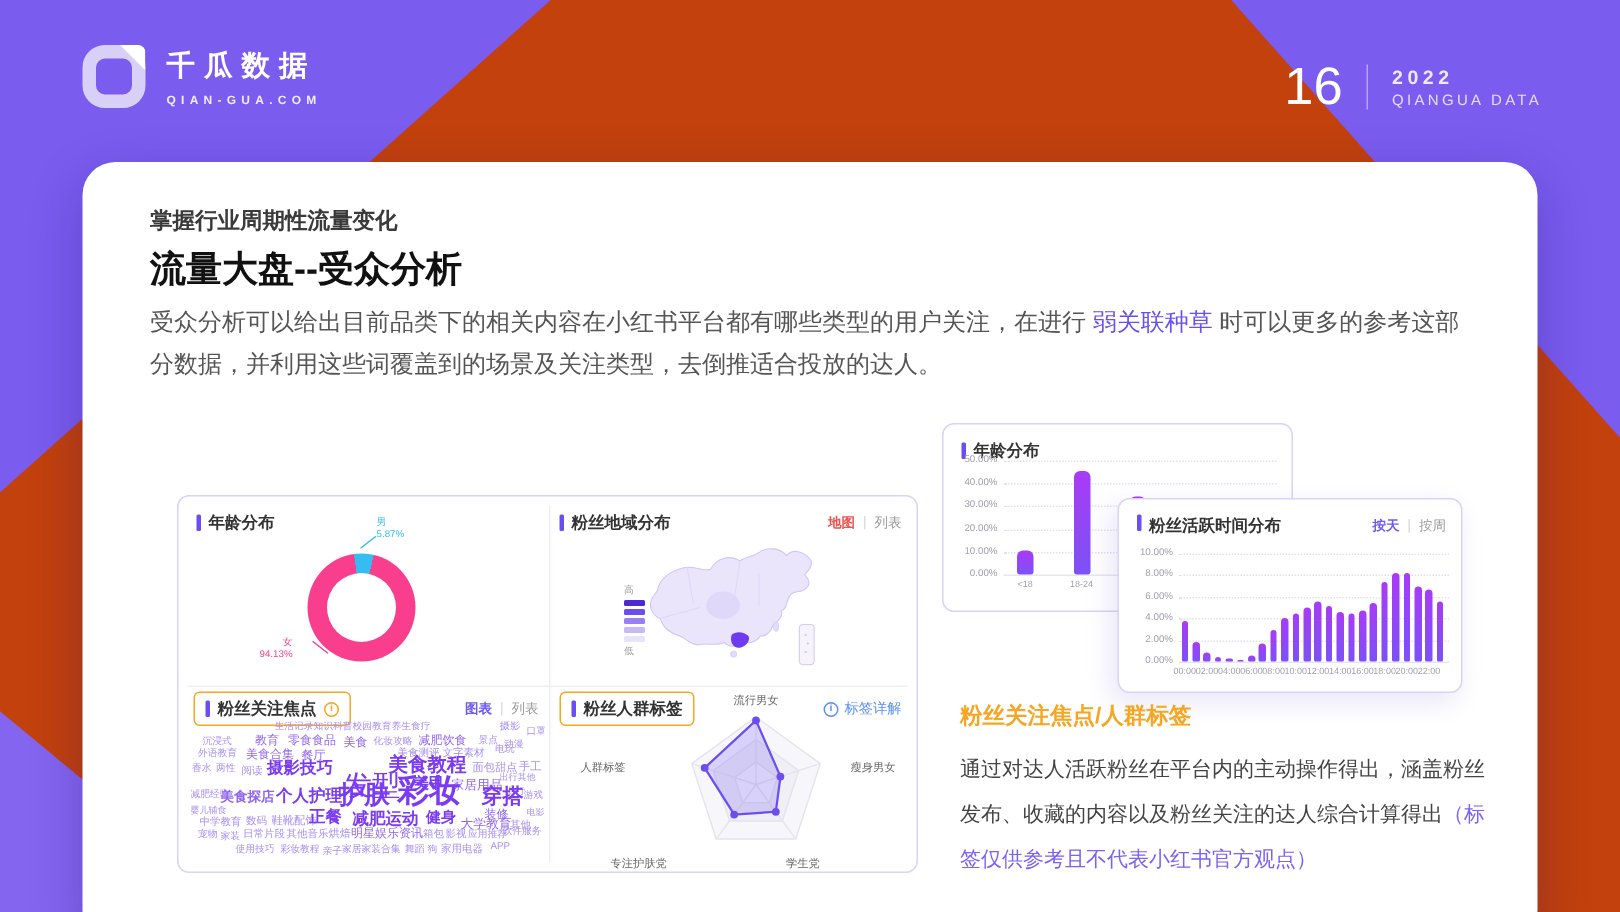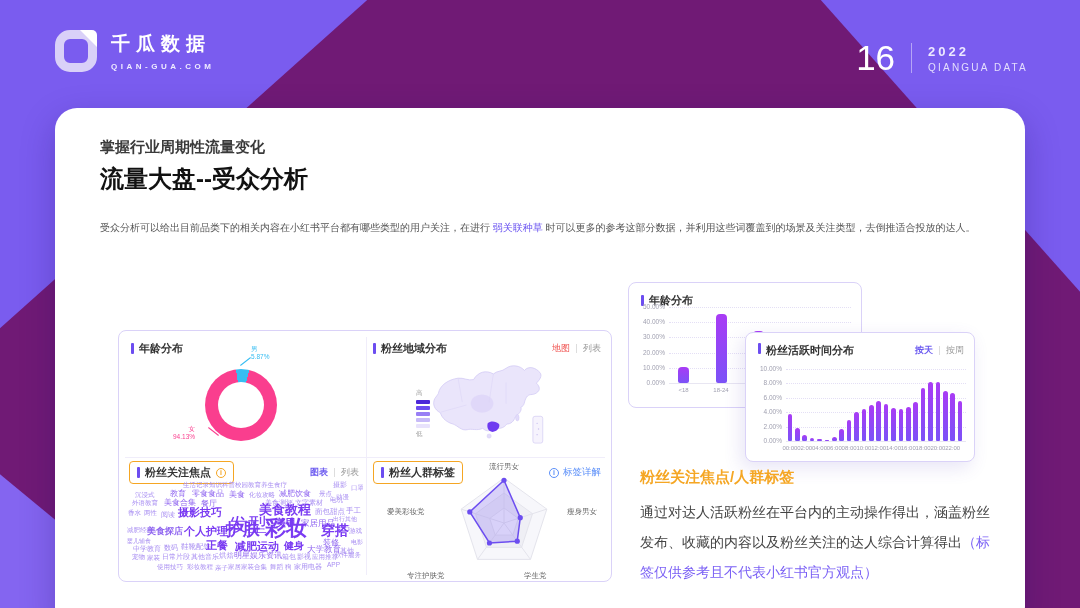--- a/index.html
+++ b/index.html
@@ -1,17 +1,17 @@
 <!DOCTYPE html>
 <html><head>
 <meta charset="utf-8">
 <style>
   html,body{margin:0;padding:0;background:#555;}
   .stage{position:relative;width:1080px;height:608px;overflow:hidden;
-         background:#701a75;font-family:"Liberation Sans","DejaVu Sans",sans-serif;}
+         background:#c2410c;font-family:"Liberation Sans","DejaVu Sans",sans-serif;}
   .bgshape{position:absolute;inset:0;background:#7A5CEF;pointer-events:none;}
   .bg1{clip-path:polygon(0 0,34% 0,0 54%);}
   .bg2{clip-path:polygon(76% 0,100% 0,100% 48%);}
   .bg3{clip-path:polygon(0 78%,0 100%,15% 100%);background:#8465F0;}
 
   
   .logo{position:absolute;left:55px;top:30px;display:flex;align-items:center;gap:14px;}
   .logo-mark{position:relative;width:42px;height:42px;border:9px solid #D9D0F8;border-radius:15px;box-sizing:border-box;}
   .logo-fold{position:absolute;right:-9px;top:-9px;width:17px;height:17px;background:#fff;
              clip-path:polygon(0 0,100% 0,100% 100%);border-radius:0 5px 0 0;}
@@ -21,21 +21,21 @@
   .page-num{font-size:35px;font-weight:normal;}
   .page-sep{width:1px;height:30px;background:rgba(255,255,255,.45);}
   .page-year{font-size:13px;font-weight:bold;letter-spacing:3px;color:#EDE9FF;}
   .page-label{font-size:10px;letter-spacing:2.2px;color:#E4DEFD;margin-top:3px;}
 
   
   .card{position:absolute;left:55px;top:108px;width:970px;height:520px;background:#fff;
         border-radius:22px;box-shadow:0 12px 34px rgba(35,16,110,.28);}
   .kicker{position:absolute;left:45px;top:30px;font-size:15px;font-weight:bold;color:#3a3a3a;}
   .pagetitle{position:absolute;left:45px;top:55px;font-size:24px;font-weight:800;color:#111;}
-  .intro{position:absolute;left:45px;top:100px;width:886px;font-size:10px;line-height:40px;color:#555;}
+  .intro{position:absolute;left:45px;top:94px;width:886px;font-size:16px;line-height:28px;color:#555;}
   .intro .hl{color:#6750F0;}
 
   
   .panel{position:absolute;left:63px;top:222px;width:494px;height:252px;background:#fff;
          border:1px solid #DAD2F8;border-radius:8px;box-sizing:border-box;}
   .vdiv{position:absolute;left:247px;top:6px;bottom:6px;width:1px;background:#F0EDFA;}
   .hdiv{position:absolute;top:126px;left:6px;right:6px;height:1px;background:#F0EDFA;}
   .sec-head{position:absolute;display:flex;align-items:center;gap:5px;}
   .sec-tick{width:3px;height:11px;background:#6C4DF0;border-radius:1px;}
   .sec-title{font-size:11px;font-weight:bold;color:#333;}
@@ -148,21 +148,21 @@
       </div>
       <div class="leader lead-male"></div>
       <div class="leader lead-female"></div>
 
       <div class="sec-head row-between" style="left:254px;top:10px;width:228px;">
         <span style="display:flex;align-items:center;gap:5px;">
           <span class="sec-tick"></span>
           <span class="sec-title">粉丝地域分布</span>
         </span>
         <span class="toggle">
-            <span class="topt" style="color: rgb(240, 82, 79); font-weight: normal; text-align: right;">地图</span>
+            <span class="topt" style="color: rgb(240, 82, 79); font-weight: bold; text-align: right;">地图</span>
             <span class="tsep"></span>
             <span class="topt">列表</span>
           </span>
       </div>
       <div class="map-legend">
         <div>高</div>
         <div>
             <div class="bar" style="background: rgb(76, 40, 217);"></div>
             <div class="bar" style="background: rgb(108, 77, 240);"></div>
             <div class="bar" style="background: rgb(153, 127, 245);"></div>
@@ -291,21 +291,21 @@
           <circle cx="80" cy="21.25" r="2.6" fill="#6C4DF0"></circle>
           <circle cx="96.26306642864712" cy="58.7158093961884" r="2.6" fill="#6C4DF0"></circle>
           <circle cx="93.22516817658064" cy="82.20288237343632" r="2.6" fill="#6C4DF0"></circle>
           <circle cx="65.45231500576129" cy="84.02317061077996" r="2.6" fill="#6C4DF0"></circle>
           <circle cx="45.761965413374476" cy="52.87538820250188" r="2.6" fill="#6C4DF0"></circle>
         </svg>
       <div class="radar-label rl0">流行男女</div>
       <div class="radar-label rl1">瘦身男女</div>
       <div class="radar-label rl2">学生党</div>
       <div class="radar-label rl3">专注护肤党</div>
-      <div class="radar-label rl4">爱美彩妆党</div>
+      <div class="radar-label rl4">人群标签</div>
     </div>
 
     <div class="mini age">
       <div class="sec-head">
         <span class="sec-tick"></span>
         <span class="sec-title">年龄分布</span>
       </div>
       <div>
           <div class="tick-label" style="left: 4px; top: 20px;">50.00%</div>
           <div class="tick-label" style="left: 4px; top: 35.2px;">40.00%</div>

